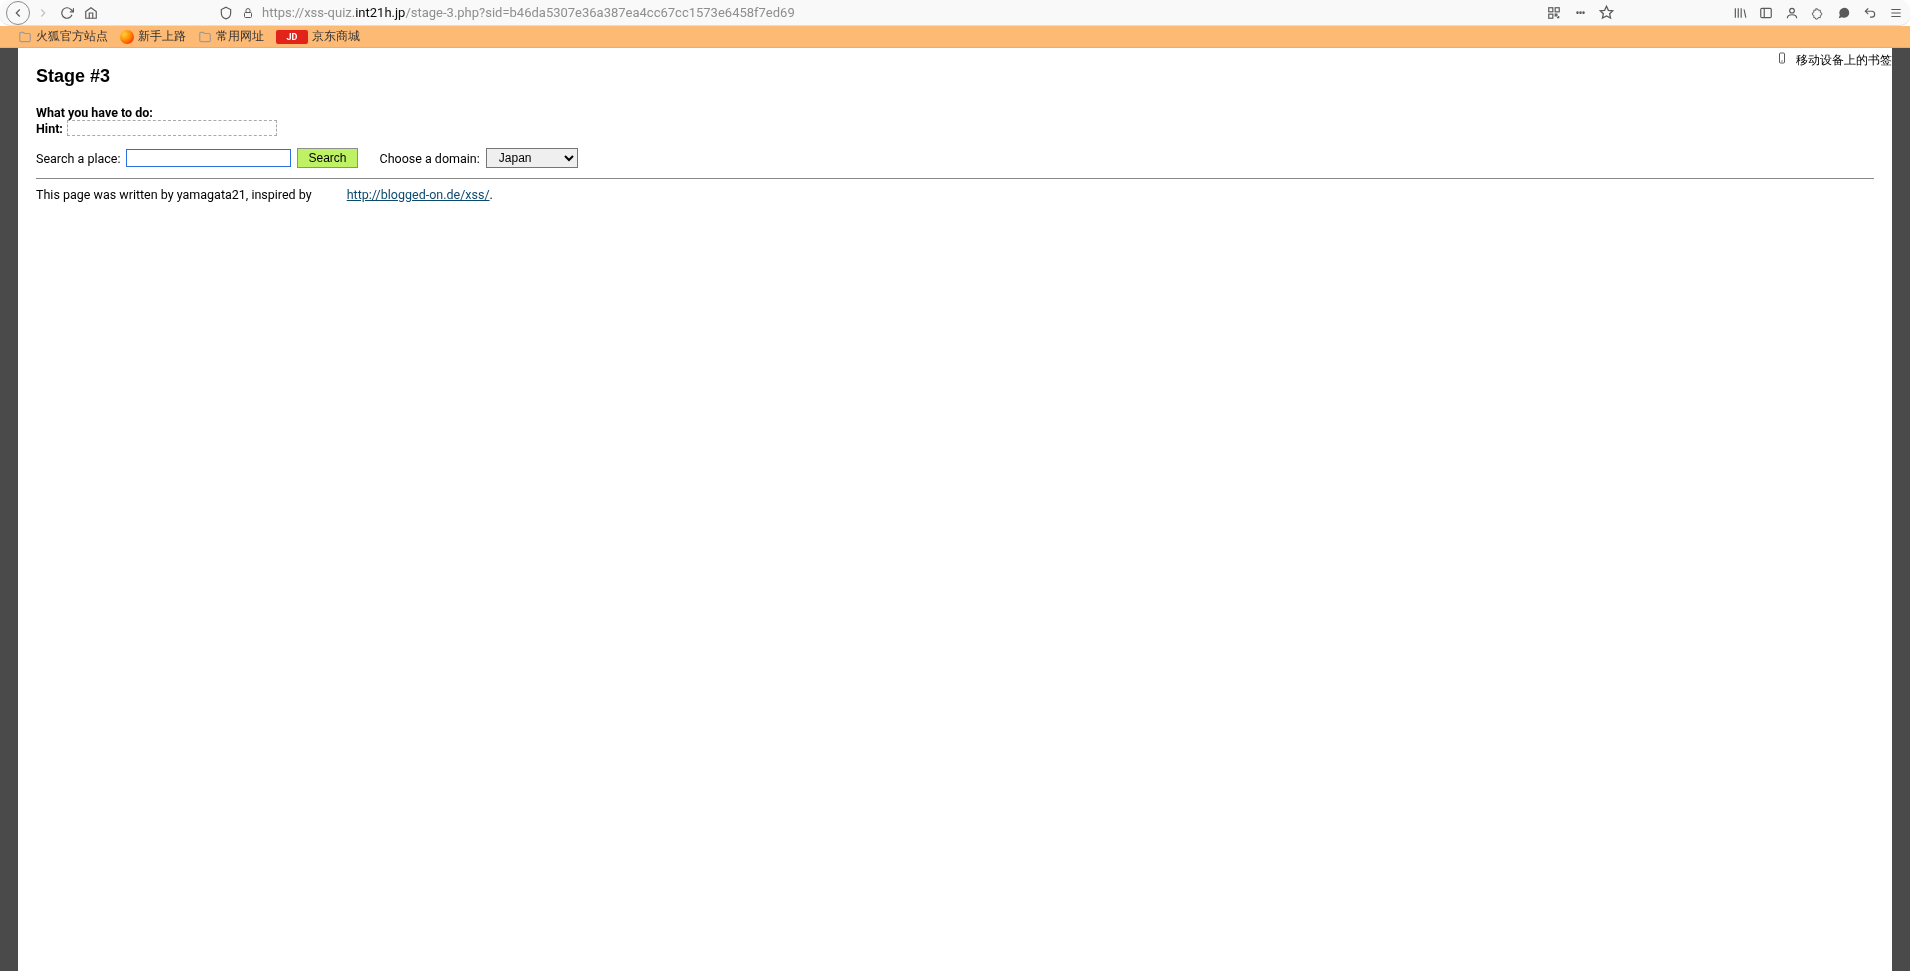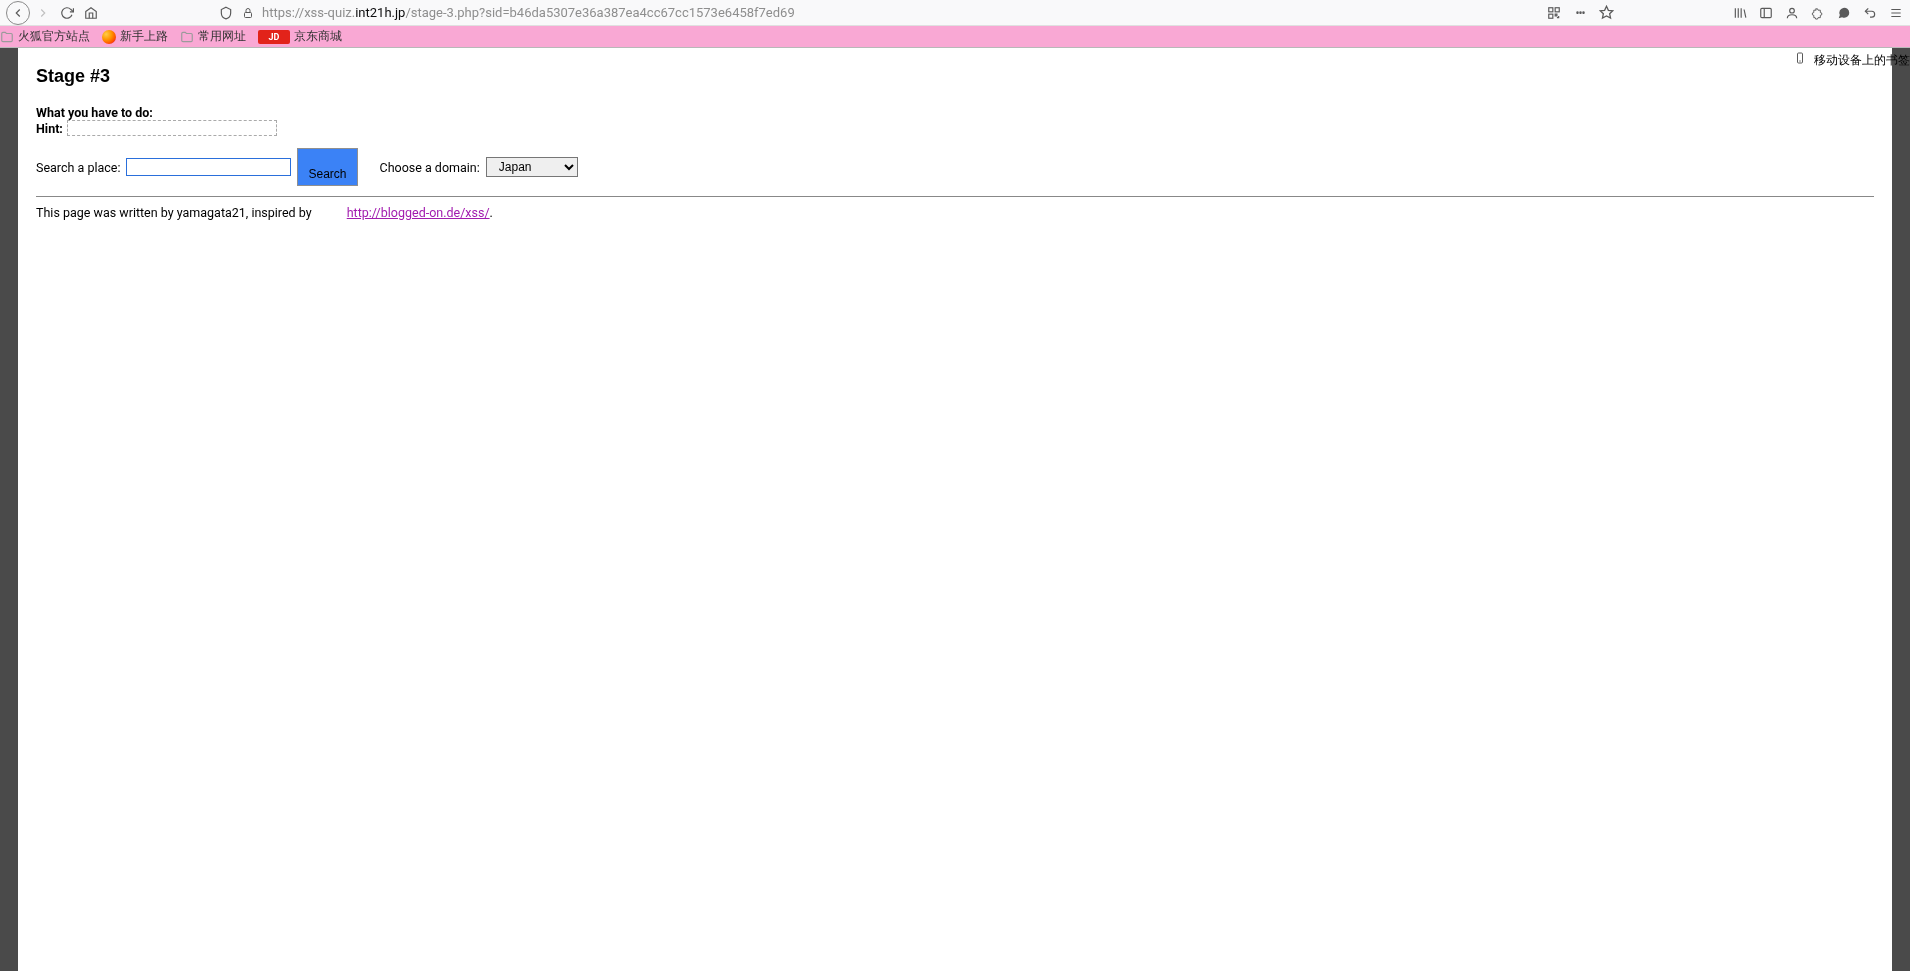--- a/index.html
+++ b/index.html
@@ -15,20 +15,21 @@
     }
     
     .browser-toolbar {
       display: flex;
       align-items: center;
       padding: 2px 6px;
       background: #f9f9fa;
       border-bottom: 1px solid #e0e0e0;
       height: 26px;
       gap: 2px;
+      border-radius: 10px;
     }
     .nav-btn {
       display: inline-flex;
       align-items: center;
       justify-content: center;
       width: 22px;
       height: 22px;
       color: #5a5a5a;
       cursor: pointer;
     }
@@ -87,23 +88,23 @@
     }
     .dots::after {
       content: "•••";
       font-size: 12px;
       letter-spacing: -1px;
     }
     
     .bookmarks-bar {
       display: flex;
       align-items: center;
-      padding: 2px 0;
+      padding: 2px 18px;
       height: 22px;
-      background: #f9a8d4;
+      background: #fdba74;
       border-bottom: 1px solid #b8b8b8;
       font-size: 12px;
     }
     .bookmark {
       display: flex;
       align-items: center;
       gap: 4px;
       margin-right: 12px;
       color: #333;
       cursor: pointer;
@@ -205,24 +206,24 @@
     }
     .form-row input[type="text"] {
       border: 1px solid #2a6fdb;
       outline: none;
       width: 165px;
       height: 18px;
       padding: 1px 3px;
       font-size: 12px;
     }
     .form-row button {
-      background: #3b82f6;
+      background: #bef264;
       border: 1px solid #8f8f8f;
       font-size: 12px;
-      padding: 18px 10px;
+      padding: 0 10px;
       height: 20px;
       cursor: pointer;
     }
     .spacer {
       width: 10px;
       display: inline-block;
     }
     .form-row select {
       border: 1px solid #767676;
       background: #efefef;
@@ -233,21 +234,21 @@
     }
     hr.sep {
       margin: 10px 0 8px 0;
       border: none;
       border-top: 1px solid #888;
     }
     .footer-line {
       font-size: 12.5px;
     }
     .footer-line a {
-      color: #a21caf;
+      color: #0c4a6e;
       text-decoration: underline;
       padding-left: 32px;
     }
   </style>
 </head>
 <body>
 
 <div class="browser-toolbar">
   <div class="nav-btn circled">
     <svg viewBox="0 0 24 24" fill="none" stroke="currentColor" stroke-width="2">

